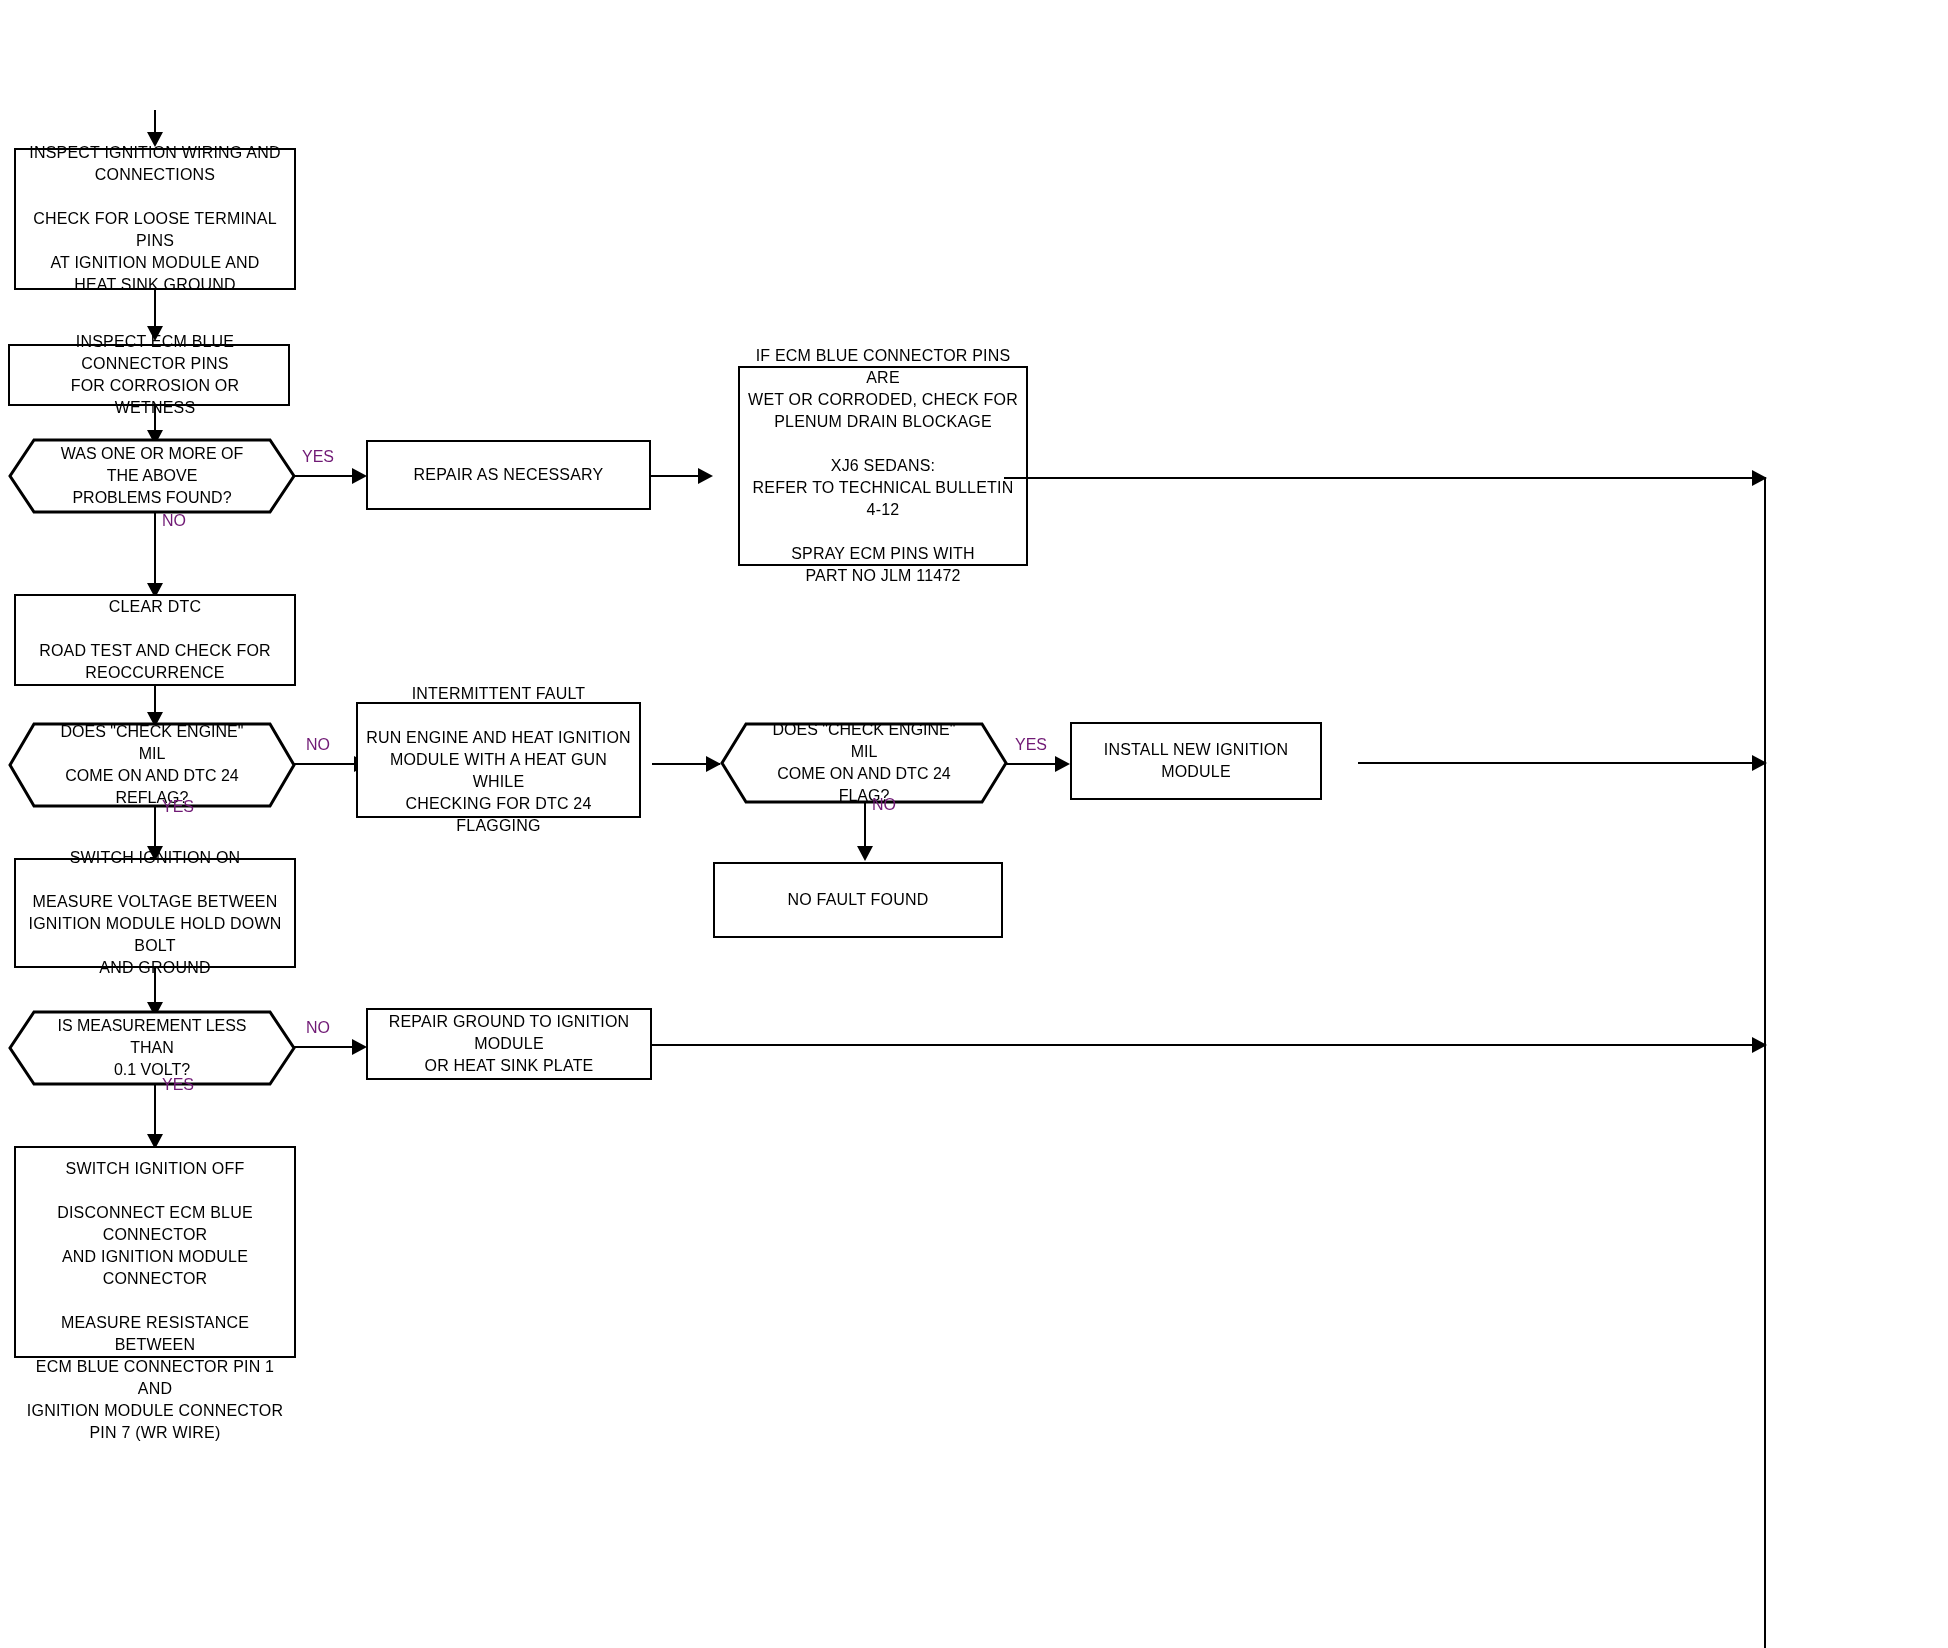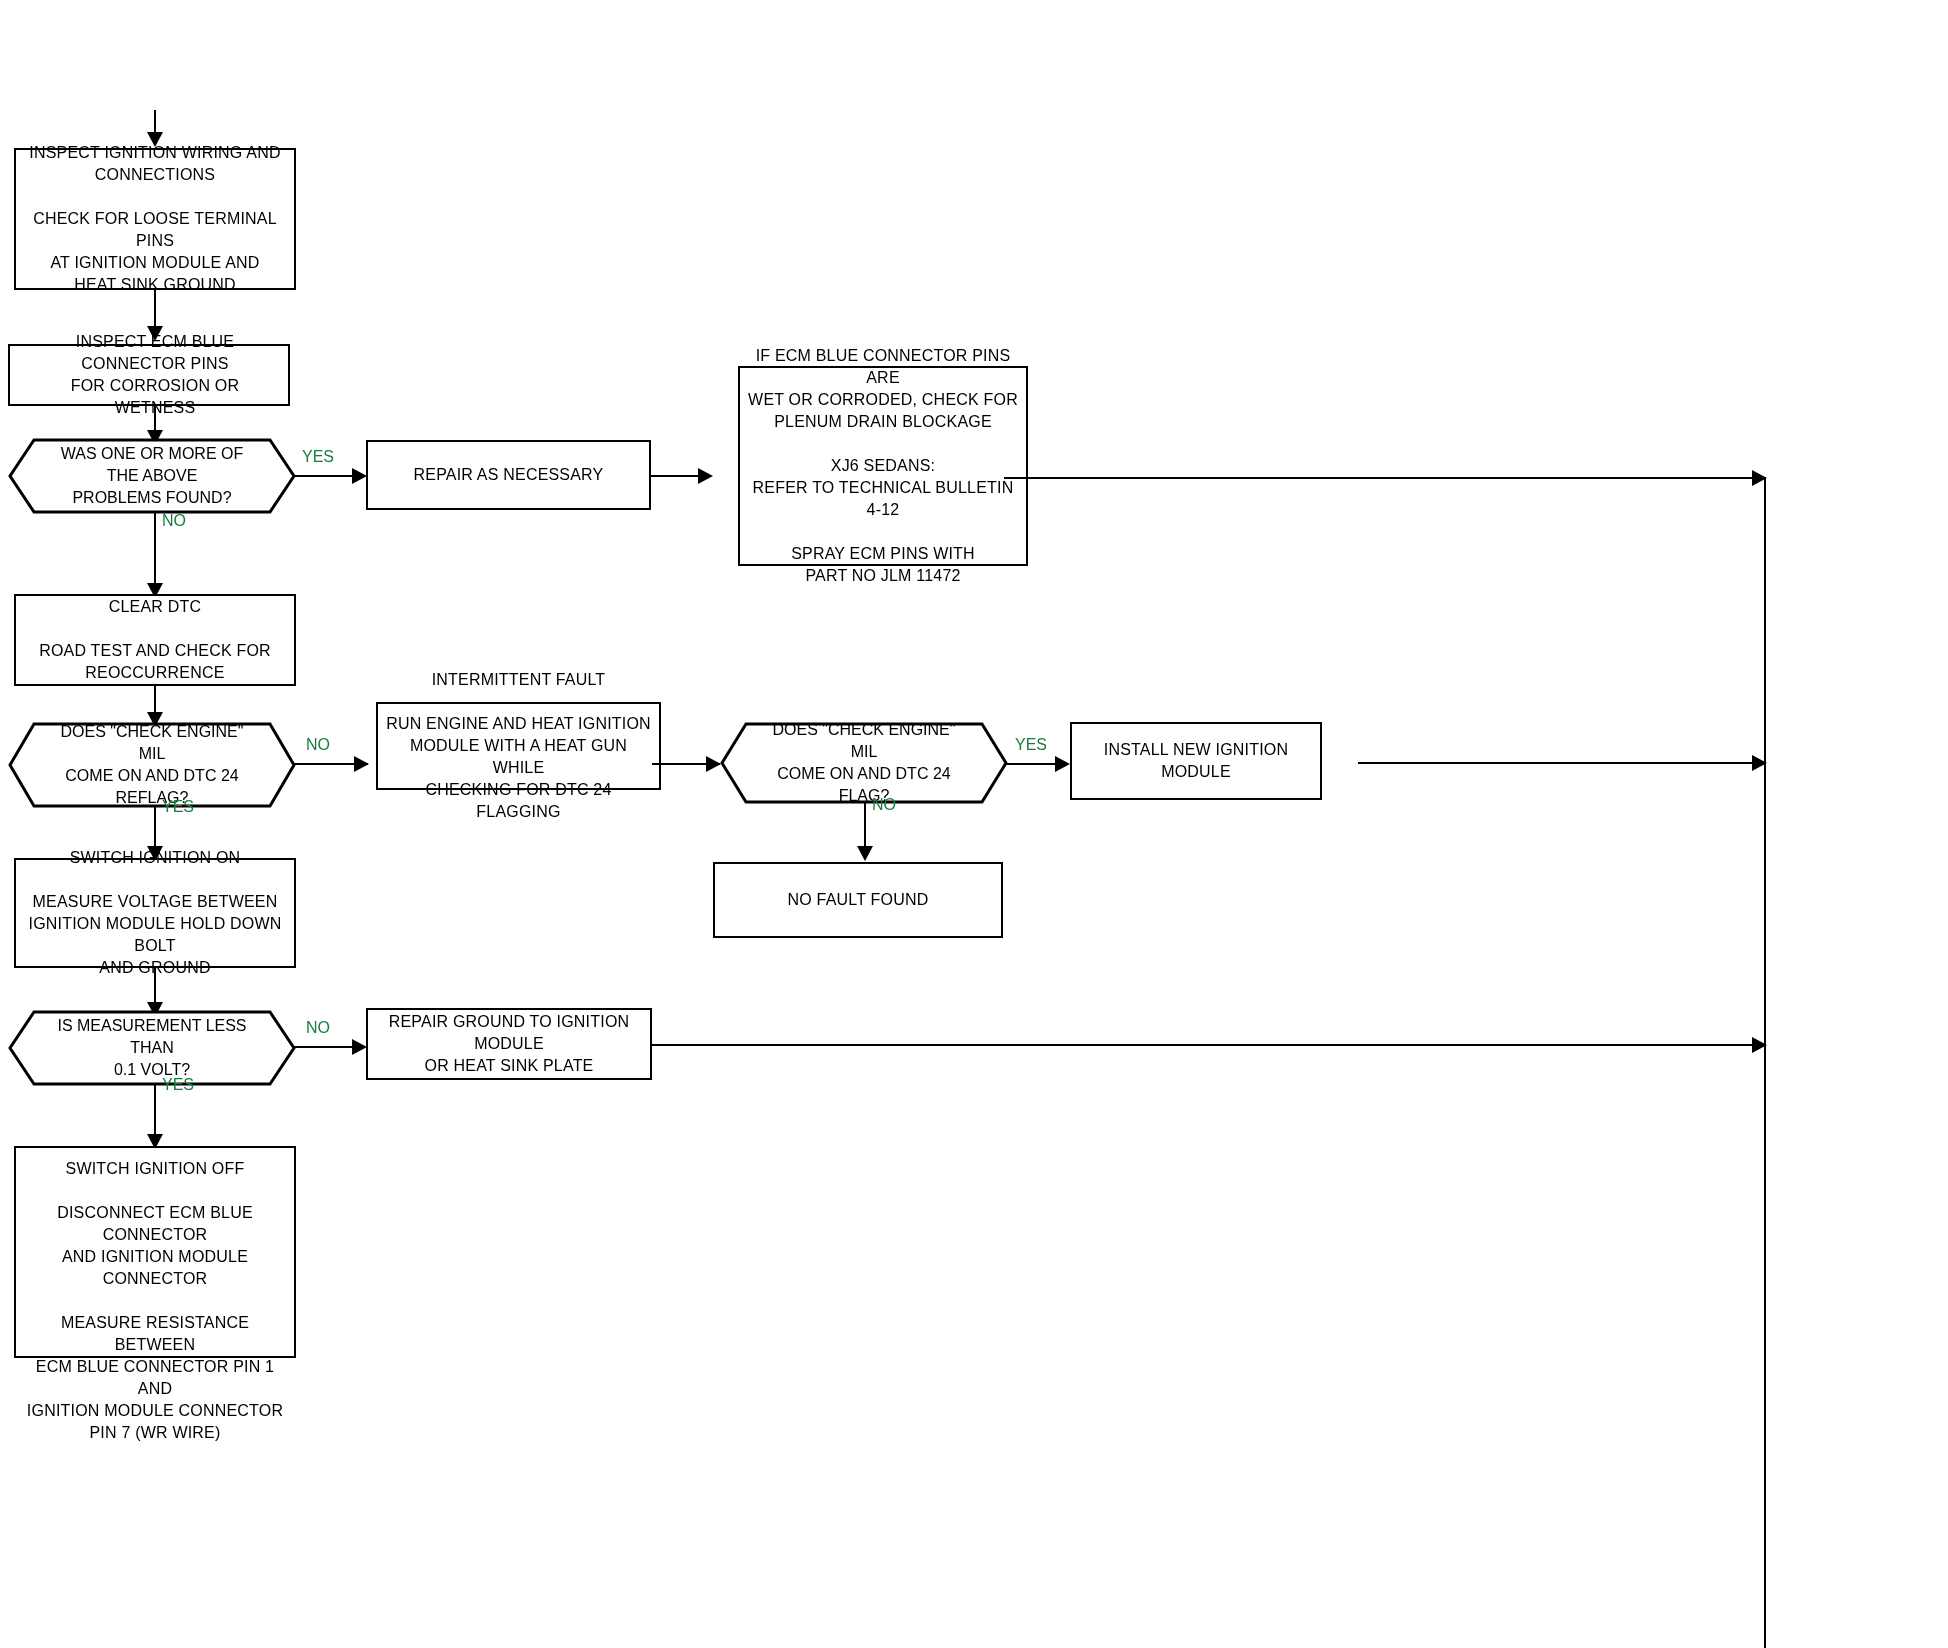--- a/index.html
+++ b/index.html
@@ -98,21 +98,21 @@
     border-top: 15px solid #000;
   }
   .arrow-r {
     border-top: 8px solid transparent;
     border-bottom: 8px solid transparent;
     border-left: 15px solid #000;
   }
   .edge-label {
     position: absolute;
     font-size: 16px;
-    color: #15803d;
+    color: #701a75;
     white-space: nowrap;
   }
 </style>
 </head>
 <body>
 
 <div id="canvas">
 
 
   <div class="ln lnv" style="left:154px; top:110px; height:28px;"></div>
@@ -195,21 +195,21 @@
   </div>
 
   <div class="ln lnh" style="left:294px; top:763px; width:74px;"></div>
   <div class="arrow-r" style="left:354px; top:756px;"></div>
   <div class="edge-label" style="left:306px; top:736px;">NO</div>
 
   <div class="ln lnv" style="left:154px; top:806px; height:52px;"></div>
   <div class="arrow-d" style="left:147px; top:846px;"></div>
   <div class="edge-label" style="left:162px; top:798px;">YES</div>
 
-  <div class="node box" style="left:376px; top:702px; width:285px; height:88px;">
+  <div class="node box" style="left:356px; top:702px; width:285px; height:116px;">
     <div class="txt">INTERMITTENT FAULT
 
 RUN ENGINE AND HEAT IGNITION
 MODULE WITH A HEAT GUN WHILE
 CHECKING FOR DTC 24 FLAGGING</div>
   </div>
 
   <div class="ln lnh" style="left:652px; top:763px; width:68px;"></div>
   <div class="arrow-r" style="left:706px; top:756px;"></div>
 

